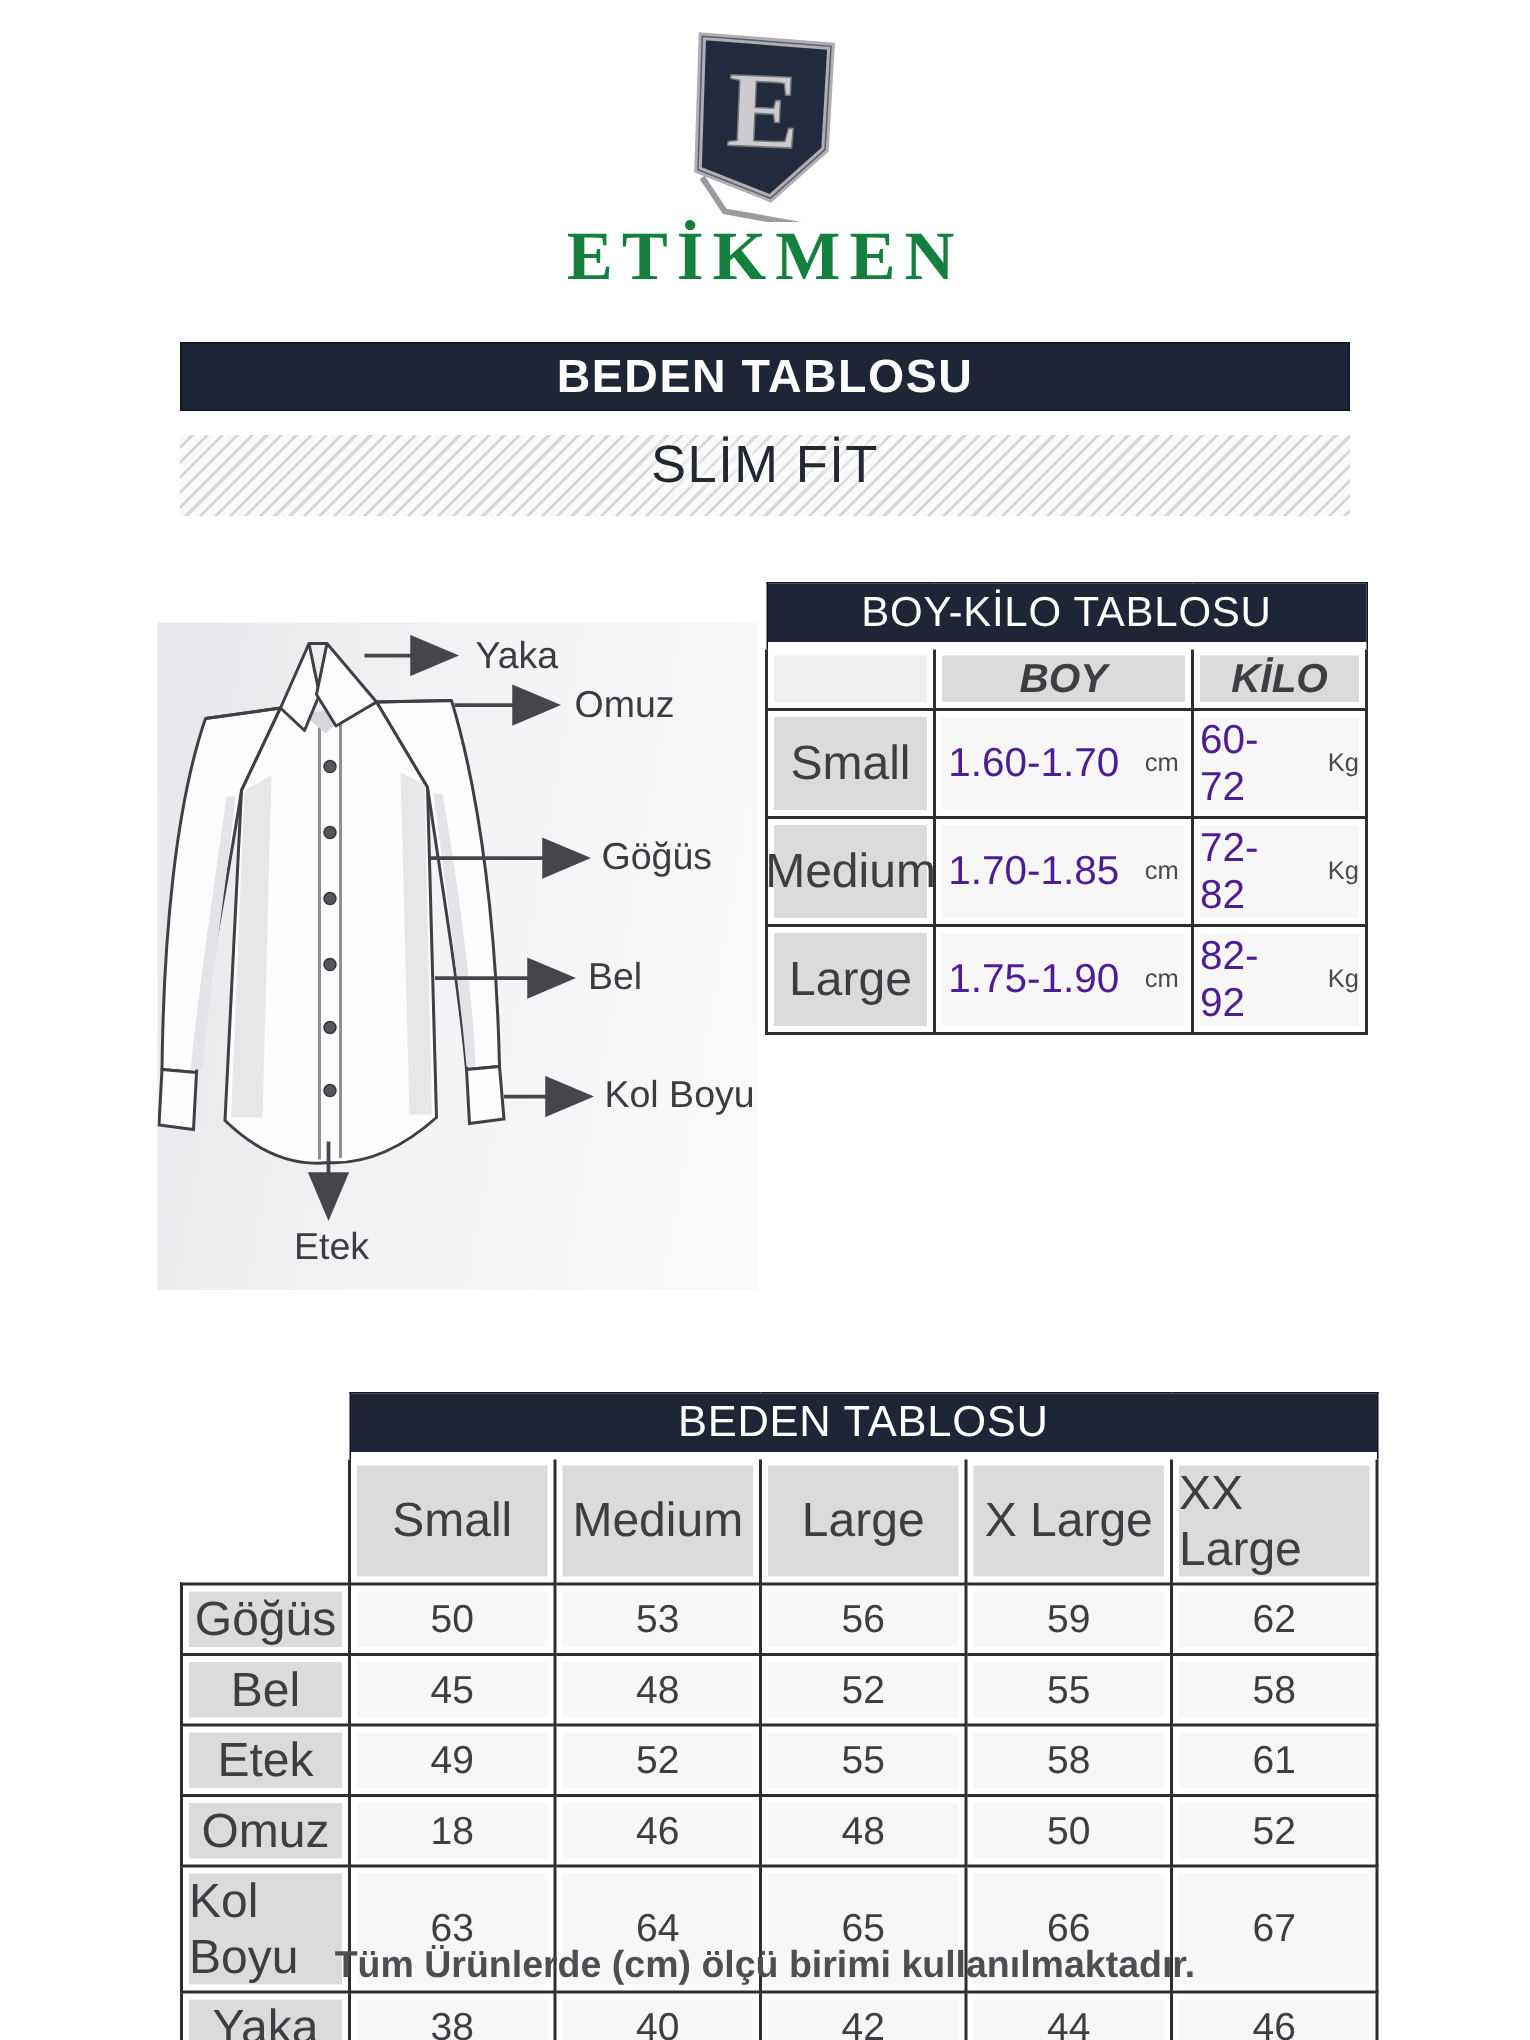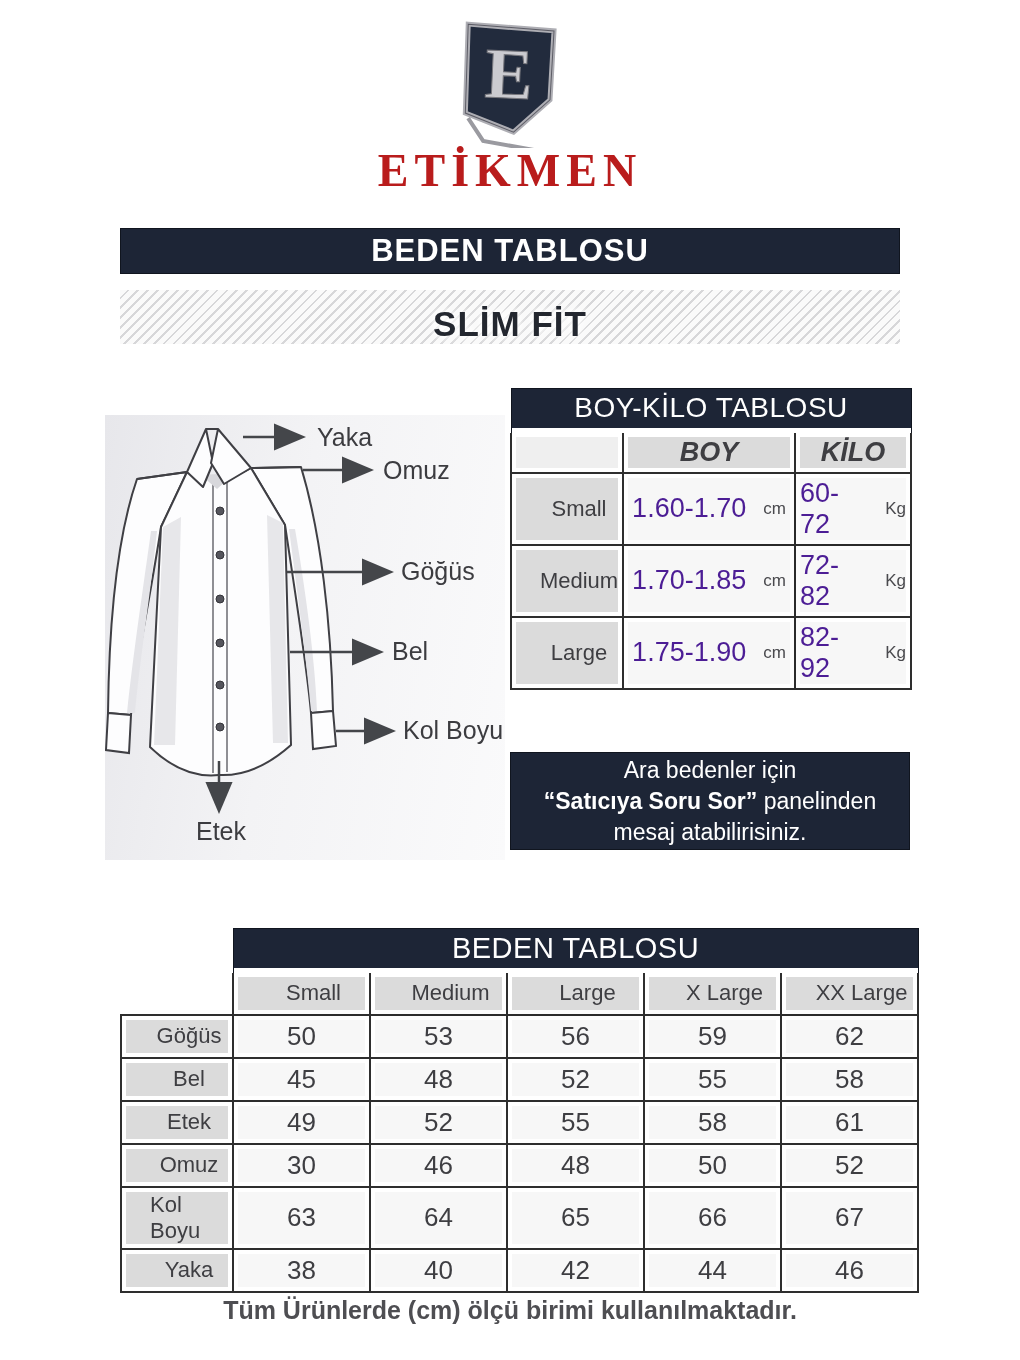--- a/index.html
+++ b/index.html
@@ -4,31 +4,31 @@
 <style>
   * { margin:0; padding:0; box-sizing:border-box; }
   html,body { background:#ffffff; }
   body { font-family:"Liberation Sans", sans-serif; color:#3e3e42; }
   .page { position:relative; width:1020px; height:1360px; background:#ffffff; overflow:hidden; margin:0 auto; }
 
   
   .logo-badge { position:absolute; left:452px; top:14px; width:116px; height:134px; }
   .brand-name { position:absolute; left:0; top:144px; width:1020px; text-align:center;
                 font-family:"Liberation Serif", serif; font-size:46px; font-weight:600;
-                letter-spacing:6px; color:#b91c1c; }
+                letter-spacing:6px; color:#15803d; }
 
   
   .banner-main { position:absolute; left:120px; top:228px; width:780px; height:46px;
                  background:#1d2536; border:1px solid #10151f;
                  display:flex; align-items:center; justify-content:center;
                  color:#ffffff; font-size:31px; font-weight:700; letter-spacing:1px; }
   .banner-fit { position:absolute; left:120px; top:290px; width:780px; height:54px;
                 background:repeating-linear-gradient(135deg,#fafafa 0 5px,#d7d7d9 5px 7px);
-                display:flex; align-items:flex-end; justify-content:center;
-                color:#23272f; font-size:35px; font-weight:700; letter-spacing:1px;
+                display:flex; align-items:flex-start; justify-content:center;
+                color:#23272f; font-size:35px; font-weight:400; letter-spacing:1px;
                 text-shadow:0 0 6px #fff,0 0 10px #fff,0 0 14px #fff; }
 
   
   .diagram { position:absolute; left:105px; top:415px; width:400px; height:445px;
              background:linear-gradient(100deg,#e7e7eb 0%,#f3f3f5 45%,#fafafb 100%); }
   .diagram svg { position:absolute; left:0; top:0; }
   .dlabel { position:absolute; font-size:25px; color:#3c3c40; white-space:nowrap; }
   .dl-yaka { left:212px; top:8px; }
   .dl-omuz { left:278px; top:41px; }
   .dl-gogus { left:296px; top:142px; }
@@ -41,21 +41,21 @@
   td { border:2px solid #2e2e2e; background:#ffffff; padding:4px; }
   td.navy-title { border:1px solid #10151f; border-bottom:0; background:#ffffff; padding:0 0 5px 0; }
   td.no-border { border:none; background:transparent; }
   td.no-top { border-top:0; }
   .bar { height:100%; background:#1d2536; display:flex; align-items:center; justify-content:center;
          color:#ffffff; font-weight:400; font-size:29px; letter-spacing:0.5px; }
   .fill { height:100%; display:flex; align-items:center; justify-content:center; }
   .g { background:#dbdbdb; }       
   .gl { background:#efefef; }      
   .w { background:#f7f7f7; }       
-  .sz { font-size:22px;padding-left:24px; }
+  .sz { font-size:32px; }
   .hdr { font-size:27px; font-weight:700; }
   .rng { font-size:27px; font-weight:400; color:#4c1d95; }
   .unit { font-size:17px; font-weight:400; margin-left:17px; color:#4a4a4e; }
   .num { font-size:26px; }
 
   .bk-table { position:absolute; left:510px; top:388px; width:400px; }
   .bk-table td { height:53px; }
   .bk-table tr.t td { height:44px; }
   .bk-table tr.h td { height:40px;font-style:italic; }
 
@@ -229,25 +229,20 @@
       <td>
             <div class="fill w">
               <span class="rng">82-92</span>
               <span class="unit">Kg</span>
             </div>
           </td>
     </tr>
   </tbody>
     </table>
 
-  <div class="note">
-    <span>Ara bedenler için</span>
-    <span><b>“Satıcıya Soru Sor”</b><span> panelinden</span></span>
-    <span>mesaj atabilirisiniz.</span>
-  </div>
 
   <table class="bt-table">
     <colgroup>
         <col style="width:112px">
         <col style="width:137px">
         <col style="width:137px">
         <col style="width:137px">
         <col style="width:137px">
         <col style="width:137px">
       </colgroup>
@@ -334,21 +329,21 @@
           </td>
       <td>
             <div class="fill w num">61</div>
           </td>
     </tr>
     <tr>
       <td>
             <div class="fill g sz">Omuz</div>
           </td>
       <td>
-            <div class="fill w num">30</div>
+            <div class="fill w num">18</div>
           </td>
       <td>
             <div class="fill w num">46</div>
           </td>
       <td>
             <div class="fill w num">48</div>
           </td>
       <td>
             <div class="fill w num">50</div>
           </td>

